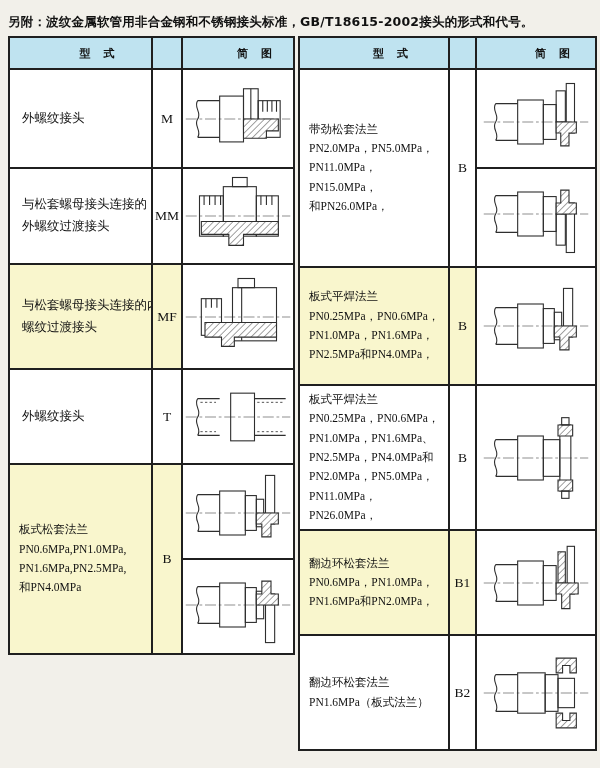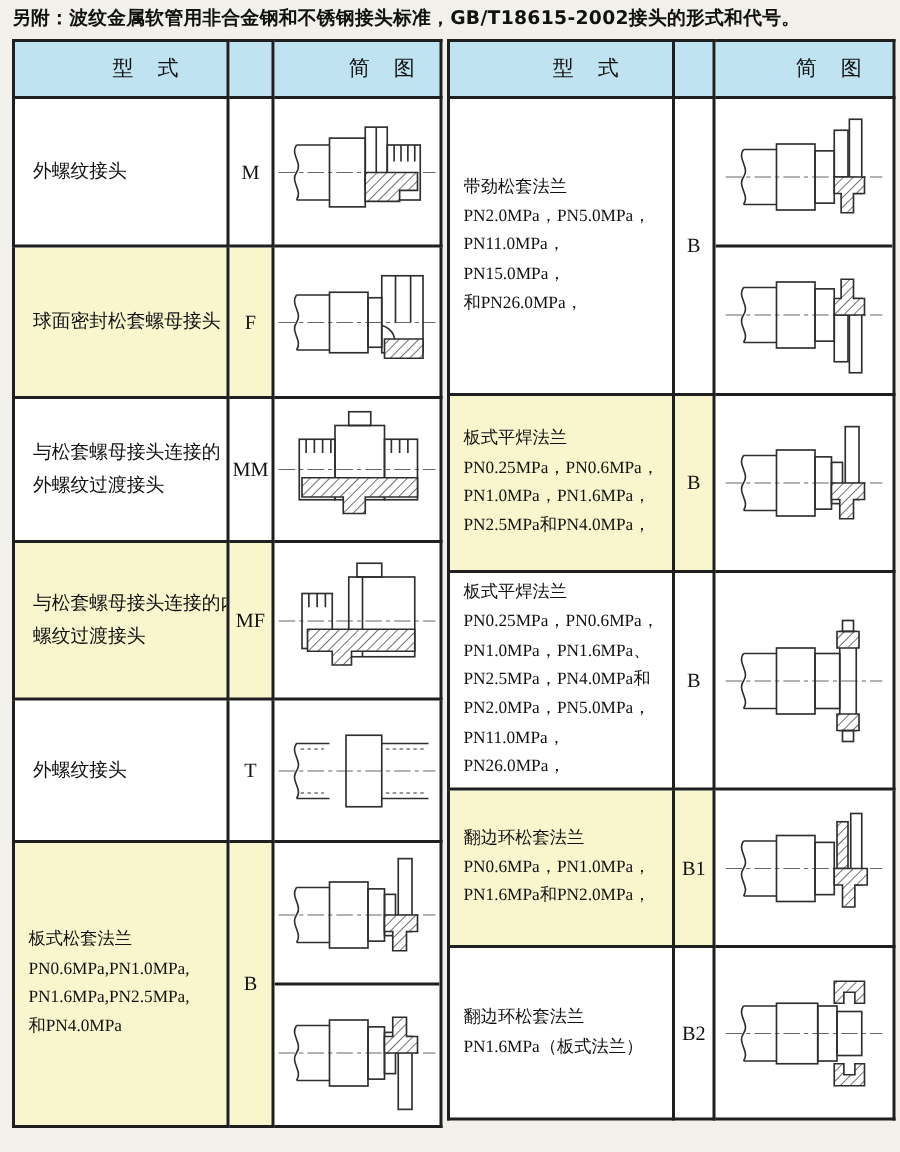--- a/index.html
+++ b/index.html
@@ -13,31 +13,31 @@
   html,body{width:600px;height:768px;overflow:hidden}
   body{
     background:var(--page-bg);
     font-family:"Liberation Serif","DejaVu Serif",serif;
     color:var(--text);
   }
   .doc-title{
     font-family:"DejaVu Sans","Liberation Sans",sans-serif;
     font-weight:bold;
     font-size:12.5px;
-    padding:4px 8px 5px 8px;
+    padding:14px 8px 5px 8px;
     letter-spacing:.2px;
     white-space:nowrap;
   }
   .tables{display:flex;align-items:flex-start;padding-left:8px;gap:3px}
   table{border-collapse:collapse;table-layout:fixed;background:#fff}
   td,th{border:2px solid var(--border);overflow:hidden;vertical-align:middle}
   th{
     background:var(--header-bg);
-    font-weight:normal;
-    font-size:14px;
+    font-weight:bold;
+    font-size:11px;
     letter-spacing:1px;
     padding-left:34px;
   }
   td.type{
     padding:4px 4px 4px 12px;
     font-size:12.5px;
     line-height:1.75;
     white-space:pre-line;
     word-break:keep-all;
   }
@@ -86,39 +86,20 @@
             <svg viewBox="0 0 120 92" xmlns="http://www.w3.org/2000/svg">
               <line x1="3" y1="46" x2="117" y2="46" stroke="#666" stroke-width="0.8" stroke-dasharray="12 3 3 3"></line>
               <g stroke="#2e2e2e" fill="none" stroke-width="1.2">
                 <path d="M40 26 H16 M40 66 H16 M16 26 c-5 7 5 13 0 20 c-5 7 5 13 0 20"></path>
                 <rect x="40" y="21" width="26" height="50"></rect>
                 <rect x="66" y="13" width="16" height="44"></rect>
                 <line x1="74" y1="13" x2="74" y2="46"></line>
                 <rect x="82" y="26" width="24" height="40"></rect>
                 <path d="M87 26 v12 M92 26 v12 M97 26 v12 M102 26 v12"></path>
                 <path d="M66 46 h38 v13 h-13 v8 h-25 z" fill="url(#hatch)"></path>
-              </g>
-            </svg>
-          </td>
-    </tr>
-    <tr style="height:101px">
-      <td class="type hl">球面密封松套螺母接头</td>
-      <td class="code hl">F</td>
-      <td class="diagram">
-            <svg viewBox="0 0 120 92" xmlns="http://www.w3.org/2000/svg">
-              <line x1="3" y1="46" x2="117" y2="46" stroke="#666" stroke-width="0.8" stroke-dasharray="12 3 3 3"></line>
-              <g stroke="#2e2e2e" fill="none" stroke-width="1.2">
-                <path d="M40 26 H16 M40 66 H16 M16 26 c-5 7 5 13 0 20 c-5 7 5 13 0 20"></path>
-                <rect x="40" y="24" width="28" height="44"></rect>
-                <rect x="68" y="28" width="10" height="36"></rect>
-                <rect x="78" y="12" width="30" height="56"></rect>
-                <line x1="88" y1="12" x2="88" y2="46"></line>
-                <line x1="99" y1="12" x2="99" y2="46"></line>
-                <path d="M78 48 q12 4 9 18"></path>
-                <path d="M80 58 h28 v14 h-28 z" fill="url(#hatch)"></path>
               </g>
             </svg>
           </td>
     </tr>
     <tr style="height:96px">
       <td class="type">与松套螺母接头连接的
 外螺纹过渡接头</td>
       <td class="code">MM</td>
       <td class="diagram">
             <svg viewBox="0 0 120 92" xmlns="http://www.w3.org/2000/svg">

